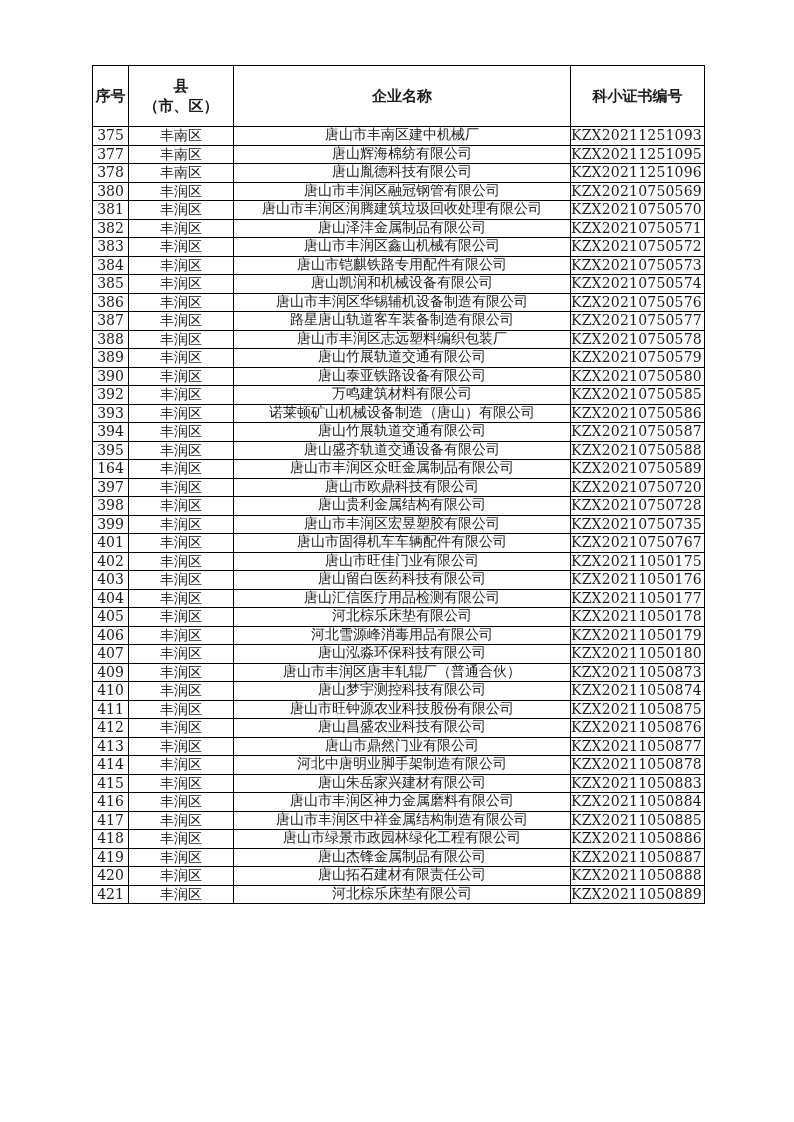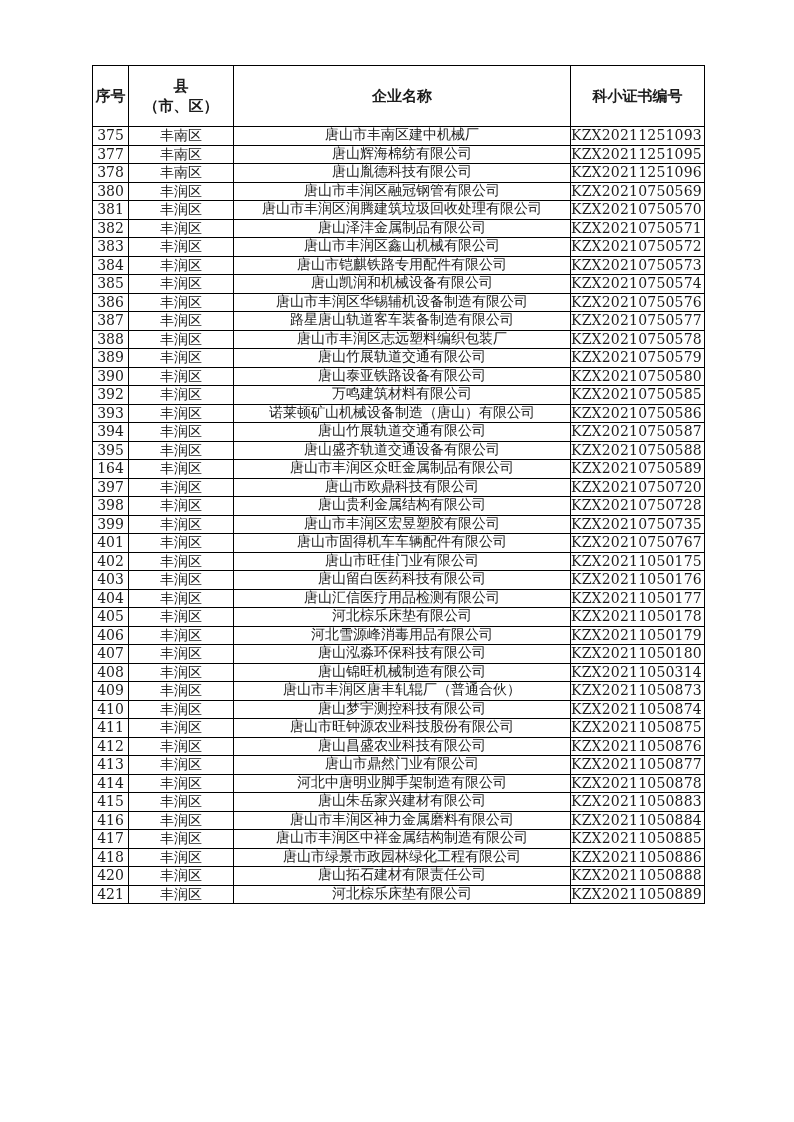--- a/index.html
+++ b/index.html
@@ -244,26 +244,20 @@
           <td class="col-company">河北雪源峰消毒用品有限公司</td>
           <td class="col-cert">KZX20211050179</td>
         </tr>
         <tr>
           <td class="col-index">407</td>
           <td class="col-district">丰润区</td>
           <td class="col-company">唐山泓淼环保科技有限公司</td>
           <td class="col-cert">KZX20211050180</td>
         </tr>
         <tr>
-          <td class="col-index">408</td>
-          <td class="col-district">丰润区</td>
-          <td class="col-company">唐山锦旺机械制造有限公司</td>
-          <td class="col-cert">KZX20211050314</td>
-        </tr>
-        <tr>
           <td class="col-index">409</td>
           <td class="col-district">丰润区</td>
           <td class="col-company">唐山市丰润区唐丰轧辊厂（普通合伙）</td>
           <td class="col-cert">KZX20211050873</td>
         </tr>
         <tr>
           <td class="col-index">410</td>
           <td class="col-district">丰润区</td>
           <td class="col-company">唐山梦宇测控科技有限公司</td>
           <td class="col-cert">KZX20211050874</td>
@@ -308,20 +302,26 @@
           <td class="col-index">417</td>
           <td class="col-district">丰润区</td>
           <td class="col-company">唐山市丰润区中祥金属结构制造有限公司</td>
           <td class="col-cert">KZX20211050885</td>
         </tr>
         <tr>
           <td class="col-index">418</td>
           <td class="col-district">丰润区</td>
           <td class="col-company">唐山市绿景市政园林绿化工程有限公司</td>
           <td class="col-cert">KZX20211050886</td>
+        </tr>
+        <tr>
+          <td class="col-index">419</td>
+          <td class="col-district">丰润区</td>
+          <td class="col-company">唐山杰锋金属制品有限公司</td>
+          <td class="col-cert">KZX20211050887</td>
         </tr>
         <tr>
           <td class="col-index">420</td>
           <td class="col-district">丰润区</td>
           <td class="col-company">唐山拓石建材有限责任公司</td>
           <td class="col-cert">KZX20211050888</td>
         </tr>
         <tr>
           <td class="col-index">421</td>
           <td class="col-district">丰润区</td>

